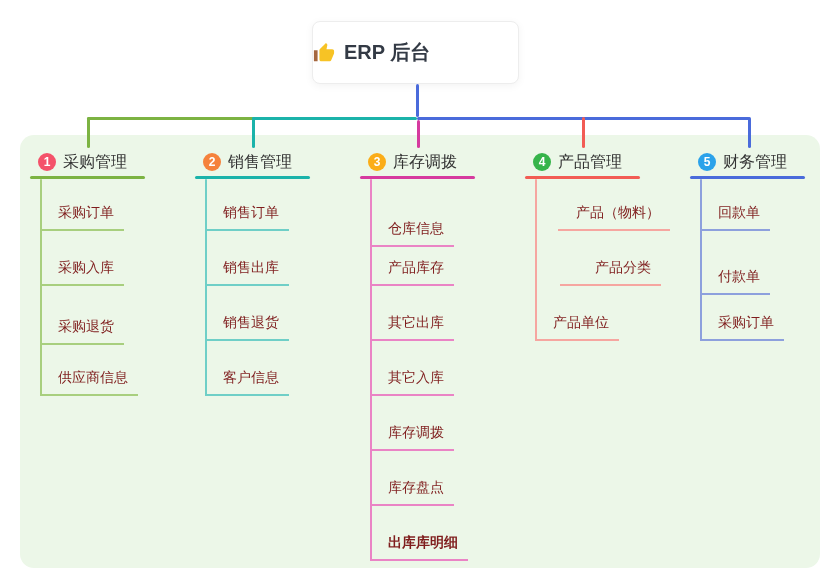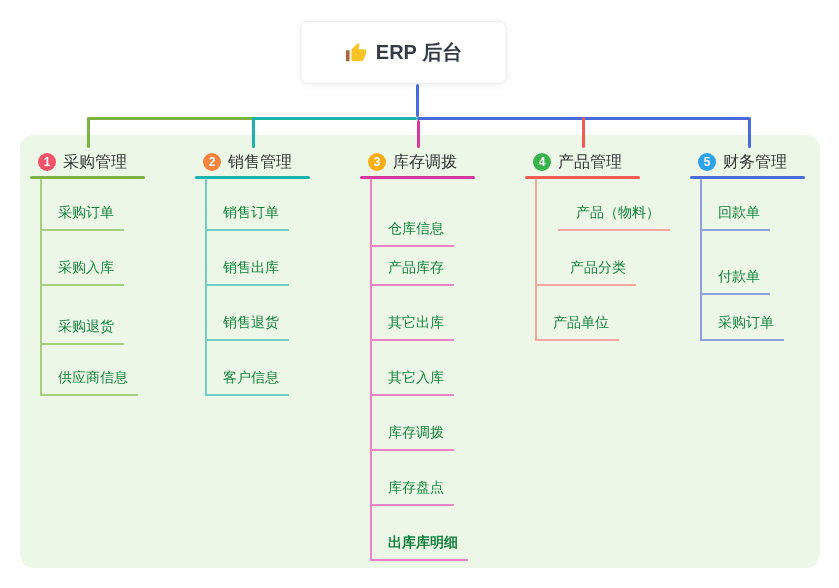--- a/index.html
+++ b/index.html
@@ -6,43 +6,43 @@
   body{
     width:839px;height:588px;position:relative;overflow:hidden;
     background:#ffffff;
     font-family:"Liberation Sans","DejaVu Sans",sans-serif;
   }
   .panel{
     position:absolute;left:20px;top:135px;width:800px;height:433px;
     border-radius:14px;
   }
   .root-node{
-    position:absolute;left:300px;top:21px;width:207px;height:63px;
+    position:absolute;left:312px;top:21px;width:207px;height:63px;
     background:#ffffff;border:1px solid #ededed;border-radius:8px;
     box-shadow:0 2px 8px rgba(0,0,0,.05);
-    display:flex;align-items:center;justify-content:center;gap:9px;
+    display:flex;align-items:center;justify-content:flex-start;gap:9px;
     font-size:20px;font-weight:600;color:#333a45;
     box-sizing:border-box;
   }
   .root-node svg{display:block;}
   .line{position:absolute;border-radius:2px;}
   .branch-header{
     position:absolute;top:150px;height:24px;
     display:flex;align-items:center;gap:7px;
     font-size:16px;color:#333333;font-weight:500;white-space:nowrap;
   }
   .badge{
     width:18px;height:18px;border-radius:50%;flex:0 0 18px;
     color:#ffffff;font-size:12px;font-weight:700;line-height:18px;
     text-align:center;
   }
   .header-underline{position:absolute;top:176px;height:3px;width:115px;border-radius:2px;}
   .trunk{position:absolute;width:2px;border-radius:1px;}
   .child{
-    position:absolute;font-size:14px;color:#15803d;line-height:16px;
+    position:absolute;font-size:14px;color:#7f1d1d;line-height:16px;
     padding:0 10px 9px 18px;border-bottom:2px solid;white-space:nowrap;
   }
 </style>
 </head>
 <body>
 
 <div class="panel" style="background: rgb(236, 247, 232);"></div>
 
 <div class="root-node">
   <svg width="22" height="22" viewBox="0 0 24 24">
@@ -97,21 +97,21 @@
     <div class="child" style="left: 370px; top: 424px; border-bottom-color: rgb(234, 132, 197);">库存调拨</div>
     <div class="child" style="left: 370px; top: 479px; border-bottom-color: rgb(234, 132, 197);">库存盘点</div>
     <div class="child" style="left: 370px; top: 534px; border-bottom-color: rgb(234, 132, 197); font-weight: bold;">出库库明细</div>
     <div class="branch-header" style="left: 533px;">
       <span class="badge" style="background: rgb(54, 180, 74);">4</span>
       <span>产品管理</span>
     </div>
     <div class="header-underline" style="left: 525px; background: rgb(242, 92, 84);"></div>
     <div class="trunk" style="left: 535px; top: 179px; height: 162px; background: rgb(246, 166, 160);"></div>
     <div class="child" style="left: 535px; top: 204px; border-bottom-color: rgb(246, 166, 160); margin-left: 23px;">产品（物料）</div>
-    <div class="child" style="left: 535px; top: 259px; border-bottom-color: rgb(246, 166, 160); padding-left: 35px;">产品分类</div>
+    <div class="child" style="left: 560px; top: 259px; border-bottom-color: rgb(246, 166, 160); padding-left: 35px;">产品分类</div>
     <div class="child" style="left: 535px; top: 314px; border-bottom-color: rgb(246, 166, 160);">产品单位</div>
     <div class="branch-header" style="left: 698px;">
       <span class="badge" style="background: rgb(43, 162, 234);">5</span>
       <span>财务管理</span>
     </div>
     <div class="header-underline" style="left: 690px; background: rgb(74, 107, 219);"></div>
     <div class="trunk" style="left: 700px; top: 179px; height: 162px; background: rgb(141, 160, 221);"></div>
     <div class="child" style="left: 700px; top: 204px; border-bottom-color: rgb(141, 160, 221);">回款单</div>
     <div class="child" style="left: 700px; top: 259px; border-bottom-color: rgb(141, 160, 221); margin-top: 9px;">付款单</div>
     <div class="child" style="left: 700px; top: 314px; border-bottom-color: rgb(141, 160, 221);">采购订单</div>

